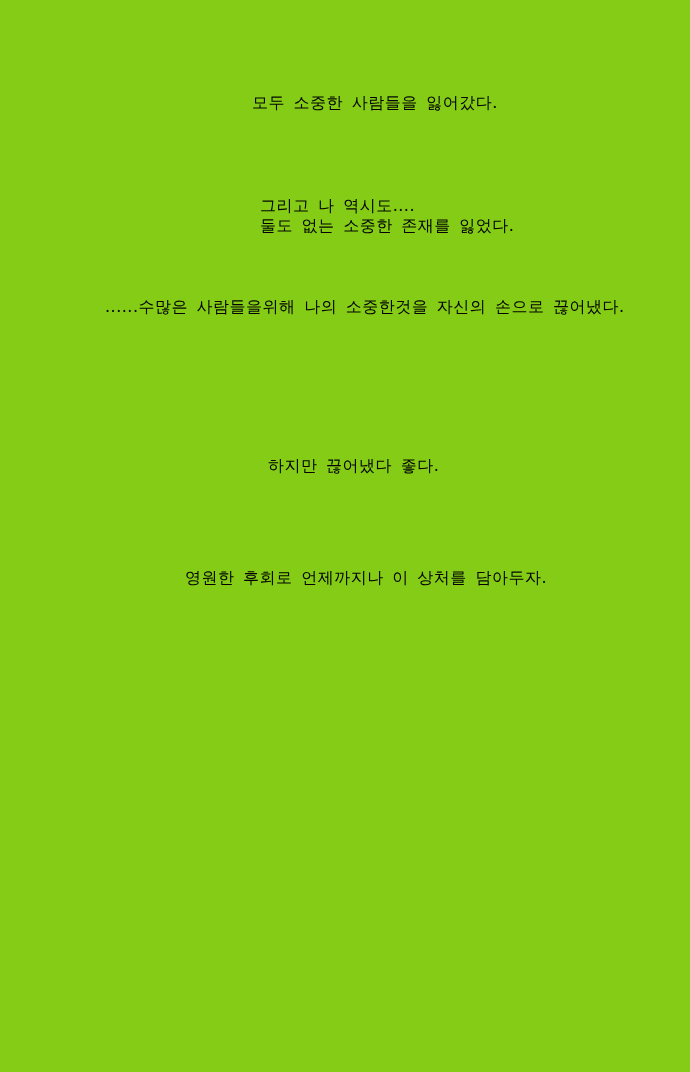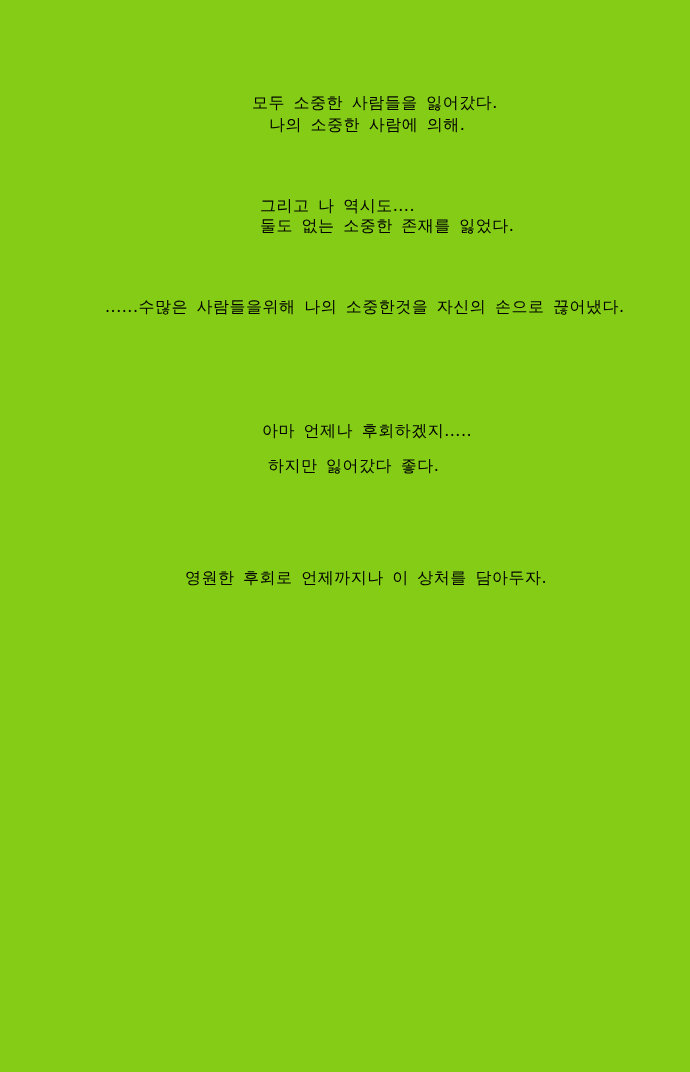--- a/index.html
+++ b/index.html
@@ -34,20 +34,18 @@
   .l5 { left: 262px; top: 421px; }
   .l6 { left: 268px; top: 456px; }
   .l7 { left: 185px; top: 568px; }
   .l8 { left: 213px; top: 634px; }
 </style>
 </head>
 <body>
 
 <div class="page">
   <div class="text-line l0">모두 소중한 사람들을 잃어갔다.</div>
-  <div class="text-line l1">나의 소중한 사람에 의해.</div>
   <div class="text-line l2">그리고 나 역시도....</div>
   <div class="text-line l4">......수많은 사람들을위해 나의 소중한것을 자신의 손으로 끊어냈다.</div>
   <div class="text-line l3">둘도 없는 소중한 존재를 잃었다.</div>
-  <div class="text-line l5">아마 언제나 후회하겠지.....</div>
-  <div class="text-line l6">하지만 잃어갔다 좋다.</div>
+  <div class="text-line l6">하지만 끊어냈다 좋다.</div>
   <div class="text-line l7">영원한 후회로 언제까지나 이 상처를 담아두자.</div>
 </div>
 
 </body></html>

